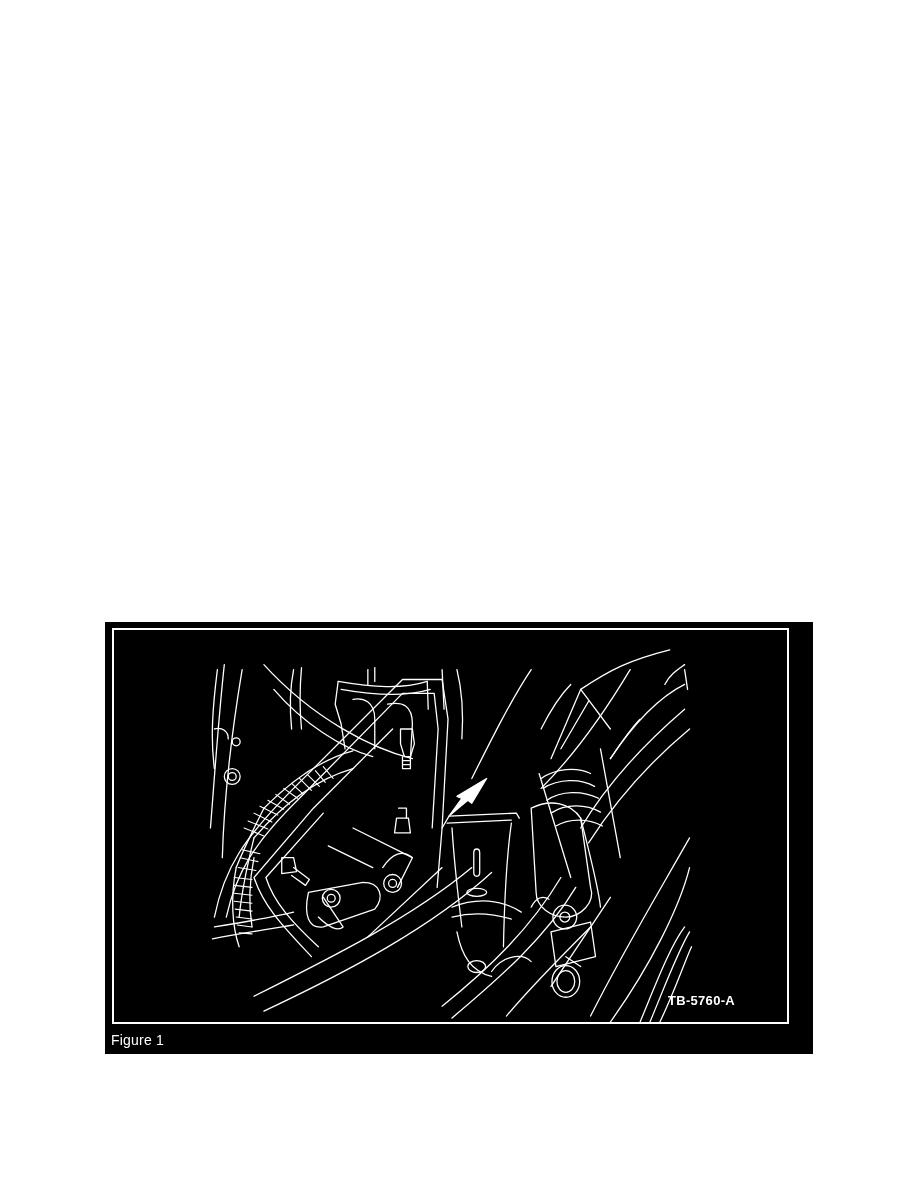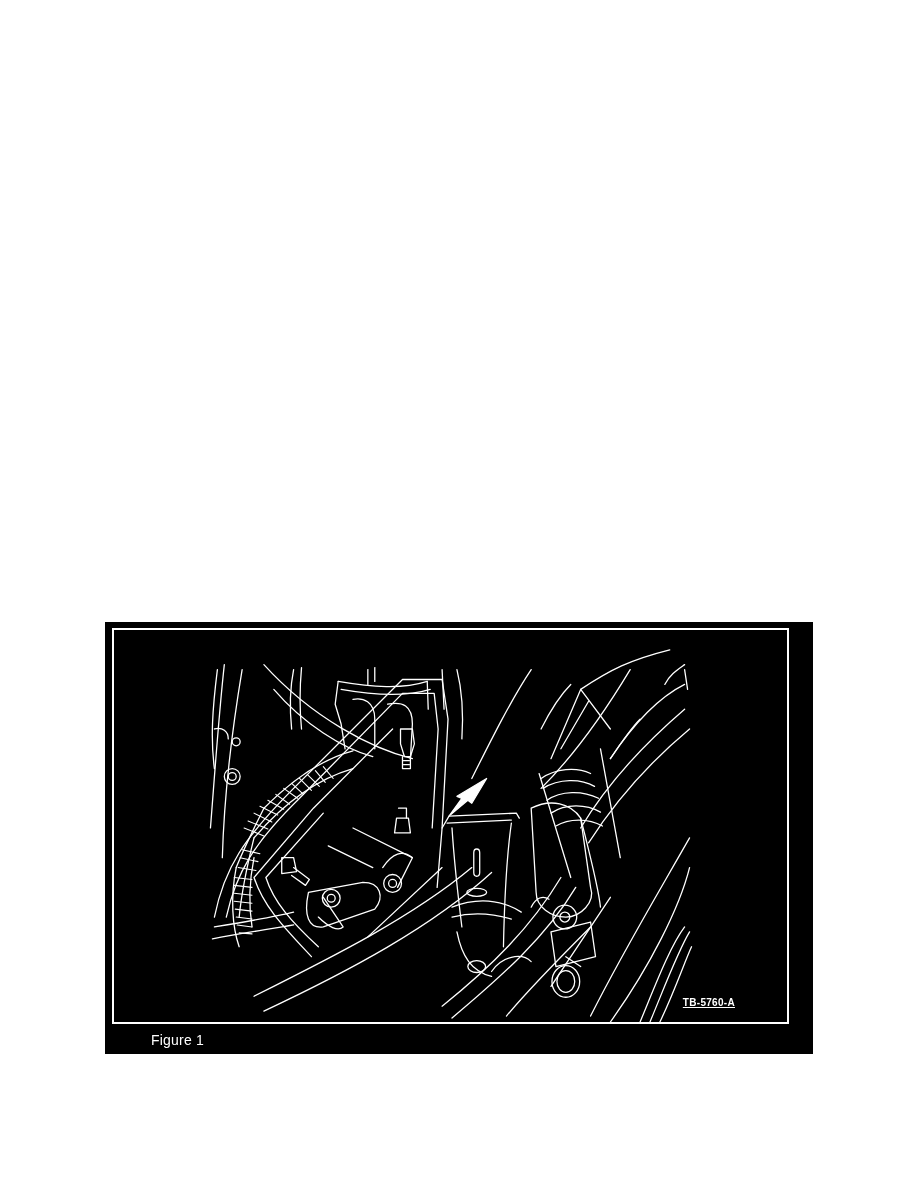--- a/index.html
+++ b/index.html
@@ -45,31 +45,29 @@
       height: 100%;
     }
     .figure-caption {
       position: absolute;
       left: 6px;
       top: 409px;
       color: #ffffff;
       font-size: 14px;
       line-height: 18px;
       letter-spacing: 0.2px;
-      margin-left: 40px;
     }
     .ref-code {
       position: absolute;
       right: 52px;
       bottom: 14px;
       color: #ffffff;
-      font-size: 10px;
+      font-size: 13px;
       font-weight: bold;
       letter-spacing: 0.3px;
-      text-decoration: underline;
     }
   </style>
 </head>
 <body>
 
 <div class="page">
   <div class="figure-box">
     <div class="figure-frame">
       <svg viewBox="0 0 677 396" xmlns="http://www.w3.org/2000/svg" fill="none" stroke="#ffffff" stroke-width="1.3" stroke-linecap="round" stroke-linejoin="round">
 

